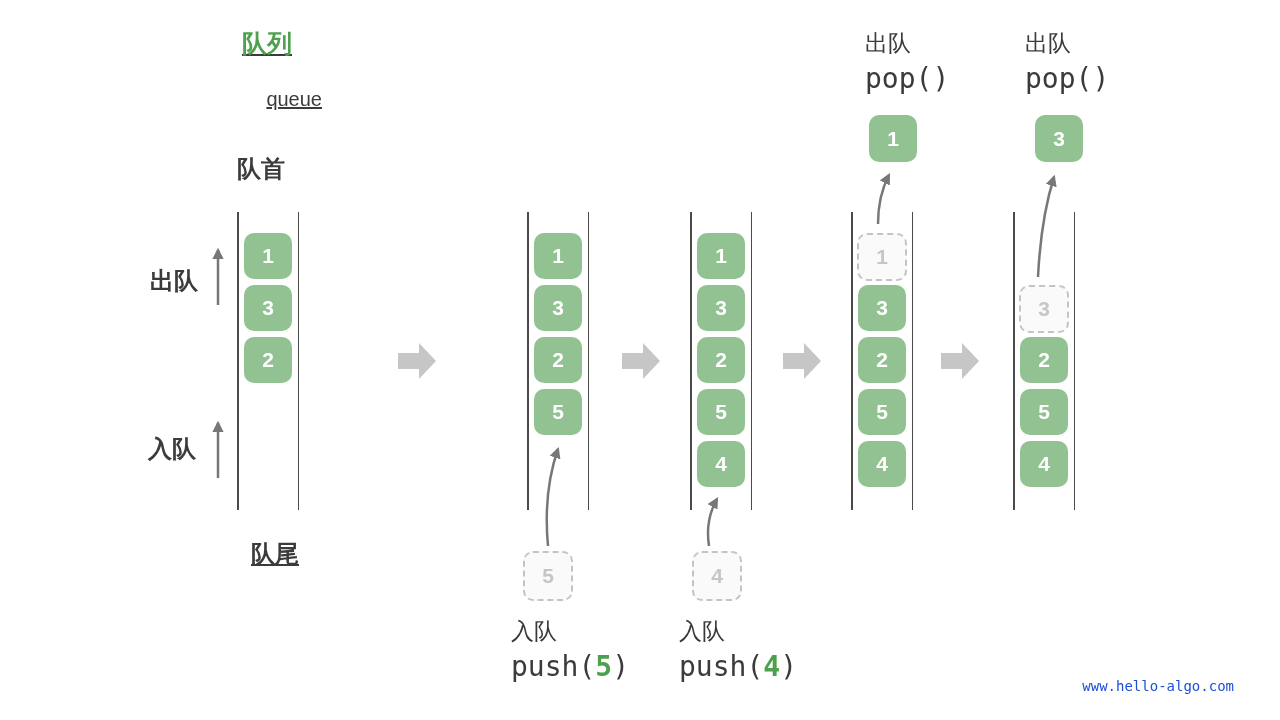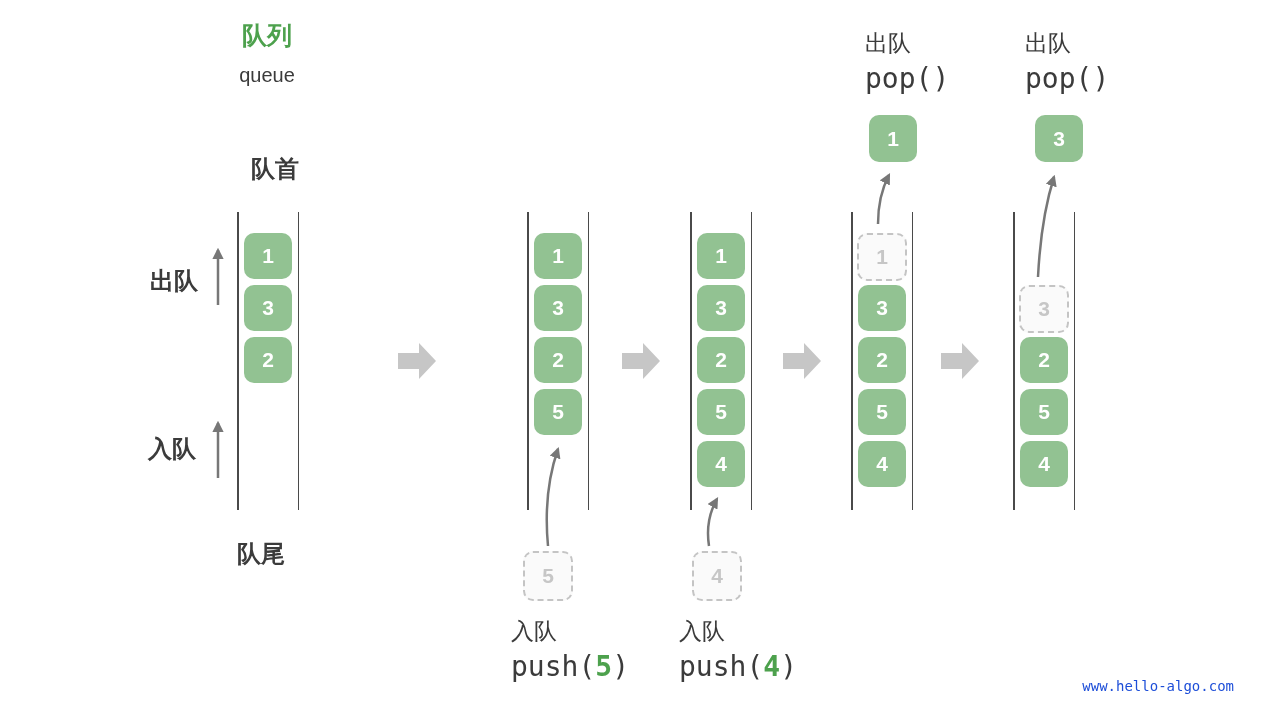--- a/index.html
+++ b/index.html
@@ -4,27 +4,27 @@
 <style>
   html,body{margin:0;padding:0;background:#fff;}
   .canvas{
     position:relative;width:1280px;height:720px;background:#ffffff;overflow:hidden;
     font-family:"Liberation Sans","DejaVu Sans",sans-serif;color:#3B3B3B;
   }
   .abs{position:absolute;}
   
   .arrows{position:absolute;left:0;top:0;pointer-events:none;}
   
-  .title-block{left:212px;top:20px;width:110px;text-align:center;}
+  .title-block{left:212px;top:28px;width:110px;text-align:center;text-decoration:underline;}
   .title-zh{font-size:25px;font-weight:bold;color:#4DA14D;line-height:30px;}
-  .title-en{font-size:20px;color:#3B3B3B;line-height:26px;margin-top:12px;}
+  .title-en{font-size:20px;color:#3B3B3B;line-height:26px;margin-top:28px;text-align:right;}
   
   .lbl{font-size:24px;font-weight:bold;color:#3B3B3B;}
-  .lbl-front{left:237px;top:153px;width:62px;text-align:right;}
-  .lbl-rear{left:237px;top:538px;width:62px;text-align:left;}
+  .lbl-front{left:237px;top:153px;width:62px;text-align:left;}
+  .lbl-rear{left:237px;top:538px;width:62px;text-align:right;text-decoration:underline;}
   .lbl-deq{left:150px;top:265px;}
   .lbl-enq{left:148px;top:433px;}
   
   .qcol{position:absolute;top:212px;width:62px;height:298px;}
   .wall{position:absolute;top:0;width:1.5px;height:100%;background:#4A4A4A;}
   .wall.left{left:0;}
   .wall.right{right:0;}
   .cell{
     position:absolute;left:7px;width:48px;height:46px;border-radius:10px;
     background:#92C292;color:#FFFFFF;font-size:21px;font-weight:bold;

